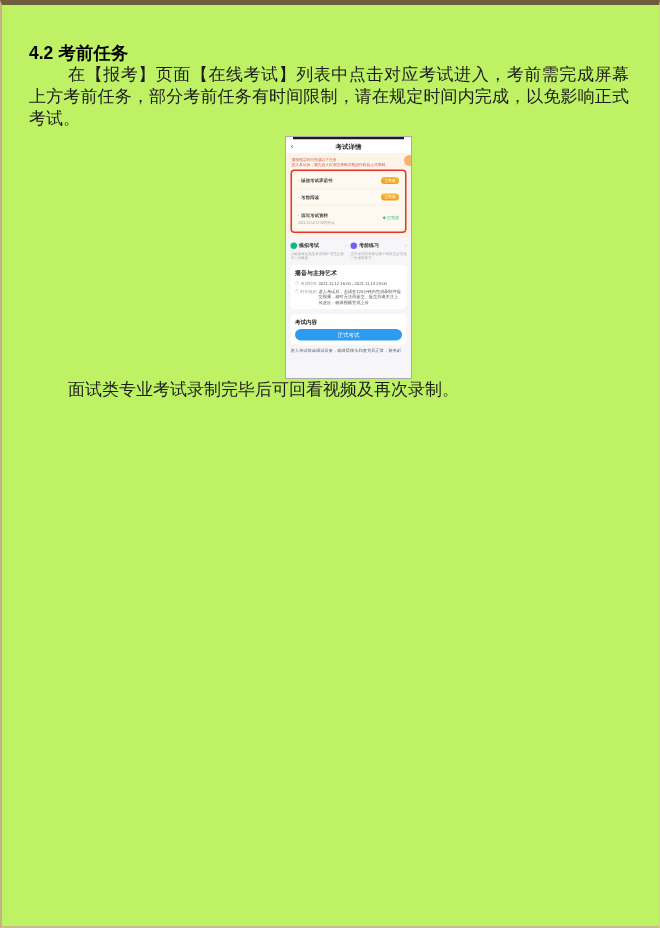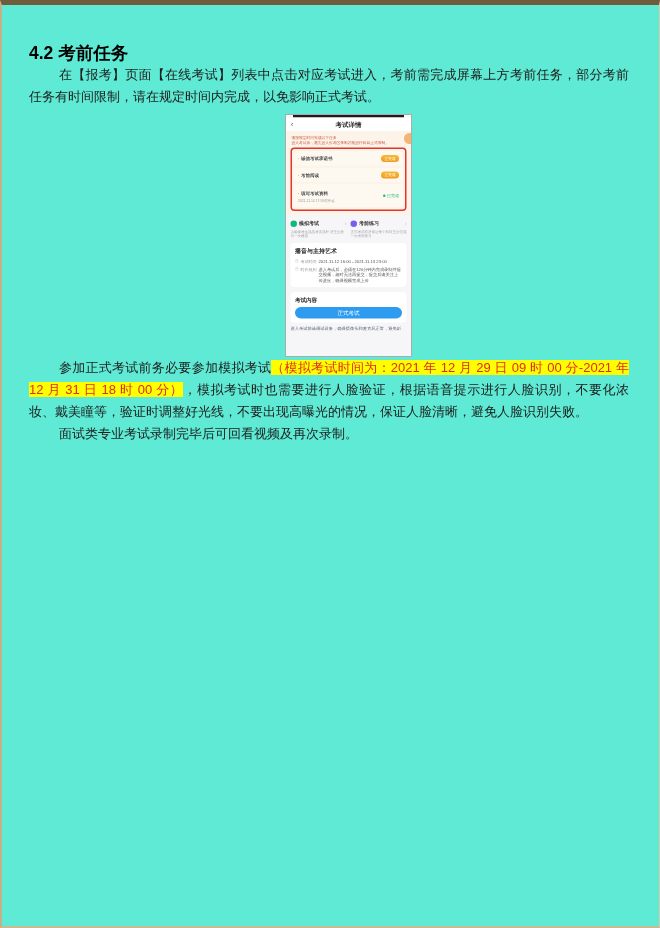--- a/index.html
+++ b/index.html
@@ -1,22 +1,22 @@
 <!DOCTYPE html>
 <html><head>
 <meta charset="utf-8">
 <style>
   html,body{margin:0;padding:0;overflow:hidden;}
   body{width:660px;height:928px;background:#fff;font-family:"Liberation Sans","DejaVu Sans",sans-serif;}
-  .page{box-sizing:border-box;width:660px;height:928px;background:#5eead4;
+  .page{box-sizing:border-box;width:660px;height:928px;background:#bef264;
     border-top:5px solid #6f5c3d;border-left:2px solid #c3b287;
     border-right:1px solid #d9cda8;border-bottom:2px solid #cbbb90;
     padding:38px 30px 0 27px;}
   h2.sec{font-size:17.5px;line-height:21px;font-weight:700;color:#000;margin:0;}
-  p.body{margin:0;font-size:13px;line-height:22px;color:#1c1c1c;text-indent:2.3em;text-align:justify;}
+  p.body{margin:0;font-size:17px;line-height:22px;color:#1c1c1c;text-indent:2.3em;text-align:justify;}
   .red{color:#e02b1d;}
   .hl{background:#ffff00;}
   .mt-h1{margin-top:0;}
   .mt-p1{margin-top:25px;}
   .mt-h2{margin-top:27px;}
   .mt-p2{margin-top:20px;}
   .mt-h3{margin-top:26px;}
   .mt-p3{margin-top:16px;}
 
   
@@ -138,16 +138,15 @@
       </div>
       <div class="p-card">
         <div class="p-content-title">考试内容</div>
         <div class="p-btn">正式考试</div>
       </div>
       <div class="p-footer">进入考试前请调试设备，确保摄像头和麦克风正常，避免影</div>
     </div>
   </div>
 
 
-  <p class="body mt-p3"><span>参加正式考试前务必要参加模拟考试</span><span class="red hl">（模拟考试时间为：2021 年 12 月 29 日 09 时 00 分-2021 年 12 月 31 日 18 时 00 分）</span><span>，模拟考试时也需要进行人脸验证，根据语音提示进行人脸识别，不要化浓妆、戴美瞳等，验证时调整好光线，不要出现高曝光的情况，保证人脸清晰，避免人脸识别失败。</span></p>
   <p class="body">面试类专业考试录制完毕后可回看视频及再次录制。</p>
 
 </div>
 
 </body></html>

